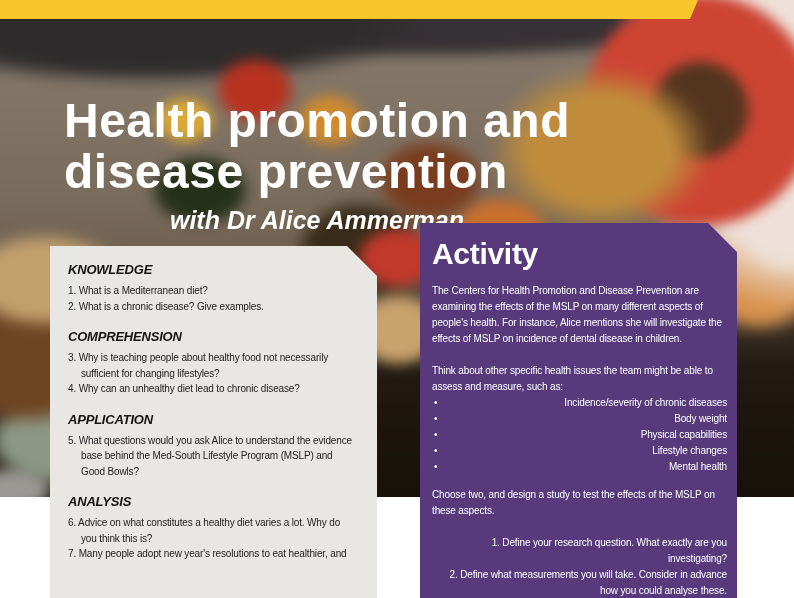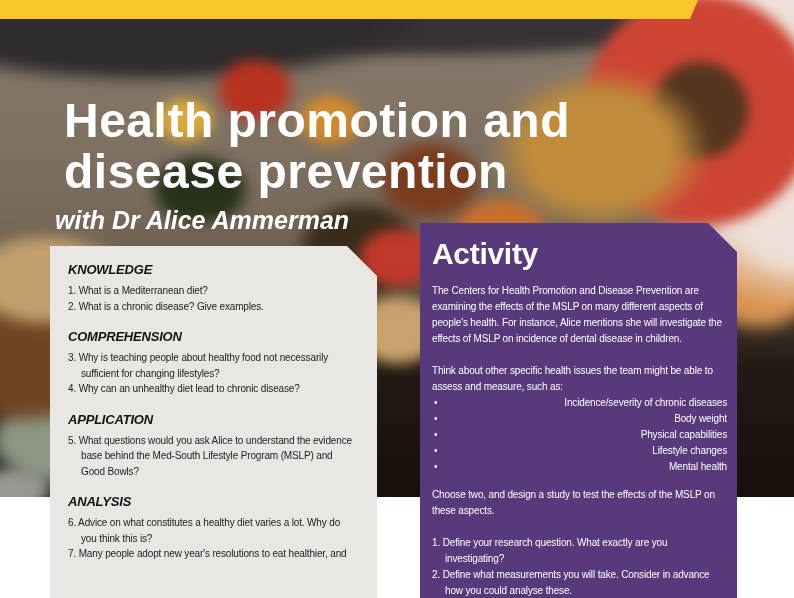--- a/index.html
+++ b/index.html
@@ -58,21 +58,21 @@
     background:#f8c52a;
     clip-path:polygon(0 0,100% 0,calc(100% - 8px) 100%,0 100%);
   }
 
   
   .hero{position:absolute;left:55px;top:86px;color:#ffffff;}
   .hero h1{
     margin:9px;font-size:48px;line-height:51px;font-weight:800;letter-spacing:0.5px;
   }
   .hero .subtitle{
-    margin-top:7px;font-size:25px;line-height:28px;font-style:italic;font-weight:700;
+    margin-top:7px;font-size:25px;line-height:28px;font-style:italic;font-weight:700;text-align:center;
   }
 
   
   .card{position:absolute;box-sizing:border-box;}
   .card-talking{
     left:50px;top:246px;width:327px;height:400px;
     background:#e9e7e4;color:#222120;
     clip-path:polygon(0 0,calc(100% - 30px) 0,100% 30px,100% 100%,0 100%);
     padding:15px 20px 0 18px;
   }
@@ -95,21 +95,21 @@
     clip-path:polygon(0 0,calc(100% - 29px) 0,100% 29px,100% 100%,0 100%);
     padding:14px 10px 0 12px;
   }
   .act-heading{margin:0;font-size:30px;line-height:34px;font-weight:800;letter-spacing:-0.3px;}
   .act-text{font-size:10px;line-height:16px;letter-spacing:-0.15px;}
   .act-para{margin:12px 0 0 0;}
   .act-para + .act-para{margin-top:16px;}
   .act-bullets{margin:0;text-align:right;}
   .act-bullet{padding-left:12px;position:relative;}
   .act-bullet::before{content:"•";position:absolute;left:2px;top:0;}
-  .act-steps{margin-top:16px;}
+  .act-steps{margin-top:16px;text-align:right;}
   .act-step{padding-left:13px;text-indent:-13px;}
 </style>
 </head>
 <body>
 
 <div class="photo">
   <div class="ph"></div>
 </div>
 
 <div class="banner"></div>

